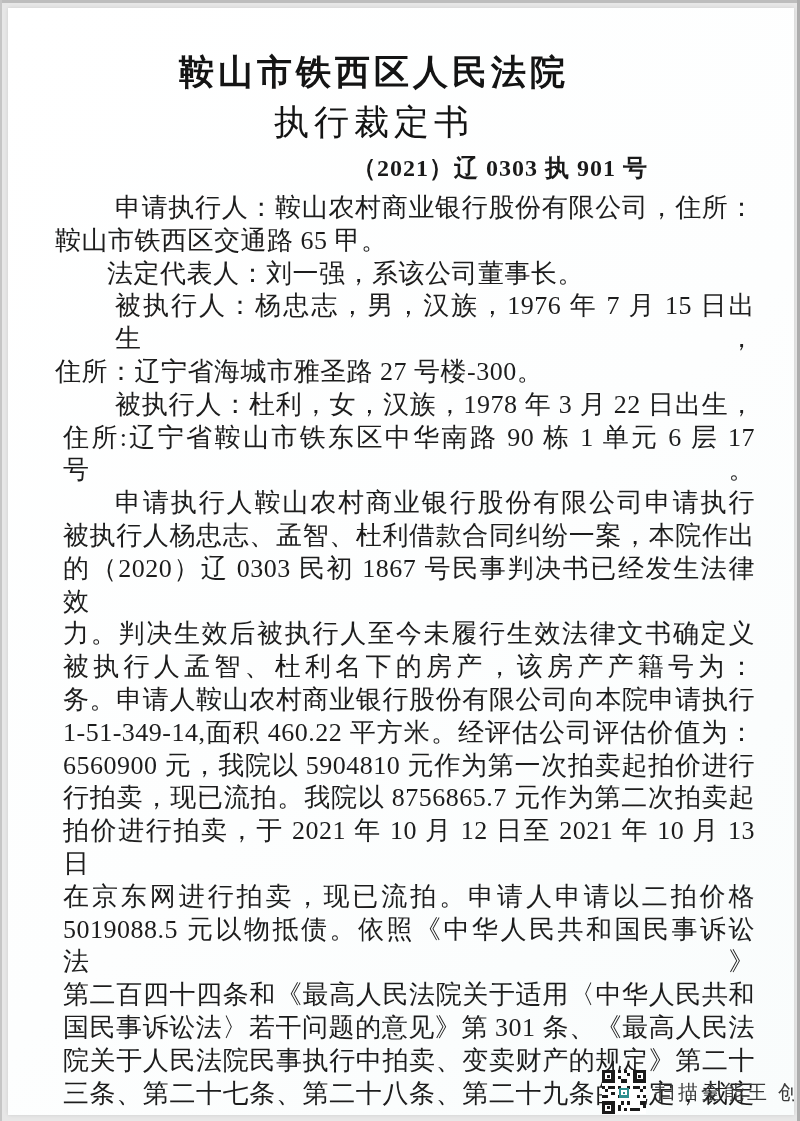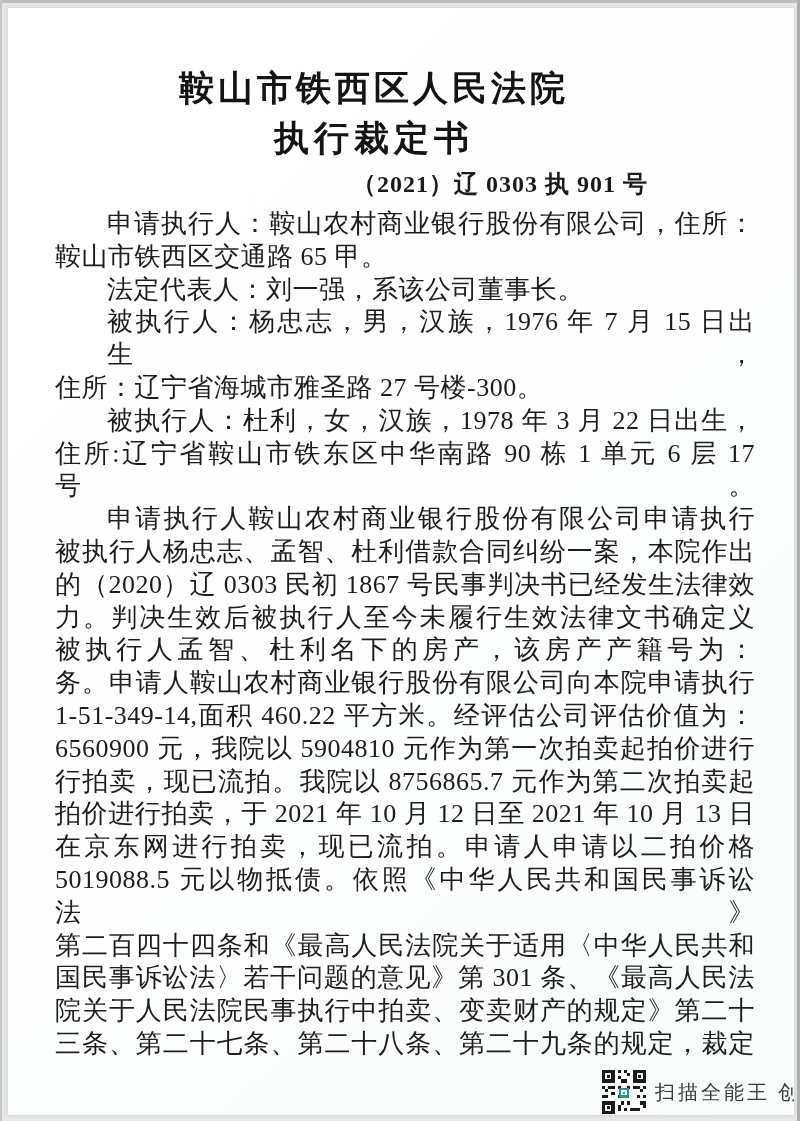--- a/index.html
+++ b/index.html
@@ -30,36 +30,36 @@
     background: #adadad;
   }
   .page {
     position: absolute;
     top: 8px; left: 8px; right: 6px; bottom: 6px;
     background: linear-gradient(135deg, #ffffff 0%, #fdfefe 55%, #f9fcfc 100%);
     overflow: hidden;
     box-shadow: 0 0 4px rgba(0,0,0,0.10);
   }
   .court-name {
-    margin-top: 56px;
+    margin-top: 40px;
     padding-right: 54px;
     text-align: center;
     font-size: 35px;
     line-height: 50px;
     font-weight: bold;
     letter-spacing: 4px;
     color: #141414;
     white-space: nowrap;
   }
   .doc-title {
     padding-right: 54px;
     text-align: center;
     font-size: 35px;
     line-height: 49px;
-    font-weight: bold;
+    font-weight: normal;
     letter-spacing: 5px;
     color: #141414;
     white-space: nowrap;
   }
   .case-number {
     margin-top: 5px;
     padding-right: 146px;
     text-align: right;
     font-size: 24px;
     line-height: 32px;
@@ -79,20 +79,21 @@
   }
   .ln {
     white-space: nowrap;
     overflow: hidden;
   }
   .ln.ind { padding-left: 52px; }
   .ln.just {
     white-space: normal;
     text-align: justify;
     text-align-last: justify;
+    margin-left: 8px;
   }
   .watermark {
     position: absolute;
     left: 594px;
     top: 1062px;
     display: flex;
     align-items: center;
     white-space: nowrap;
   }
   .qr {

